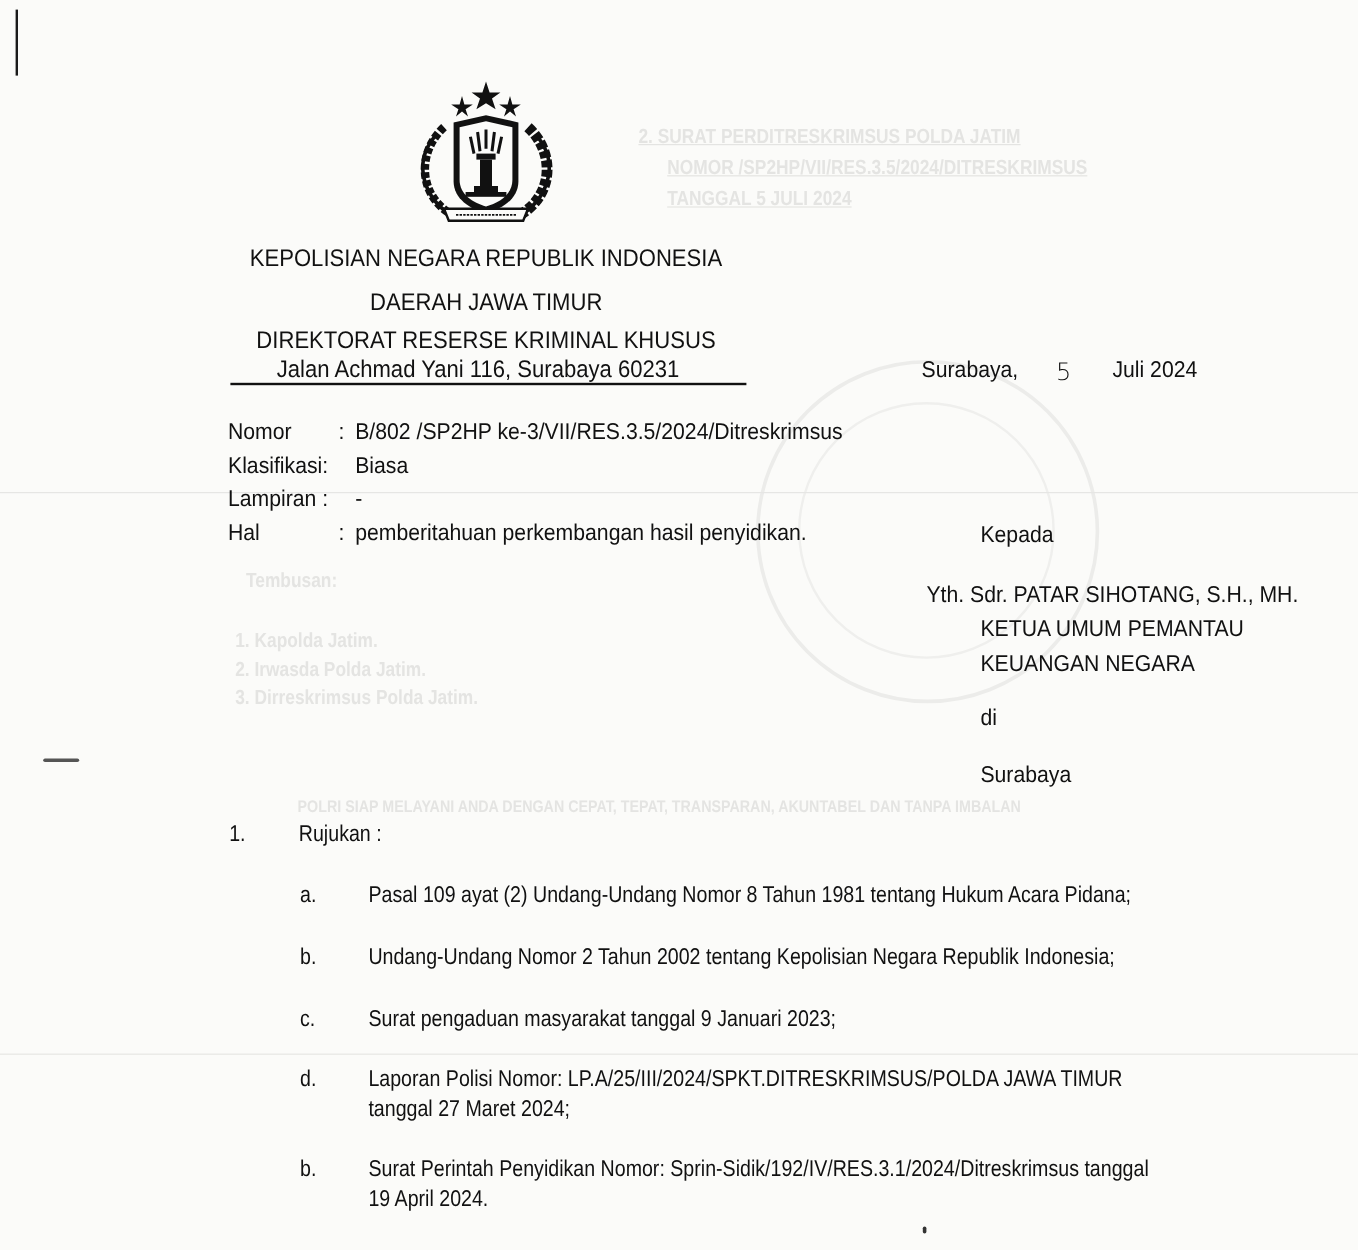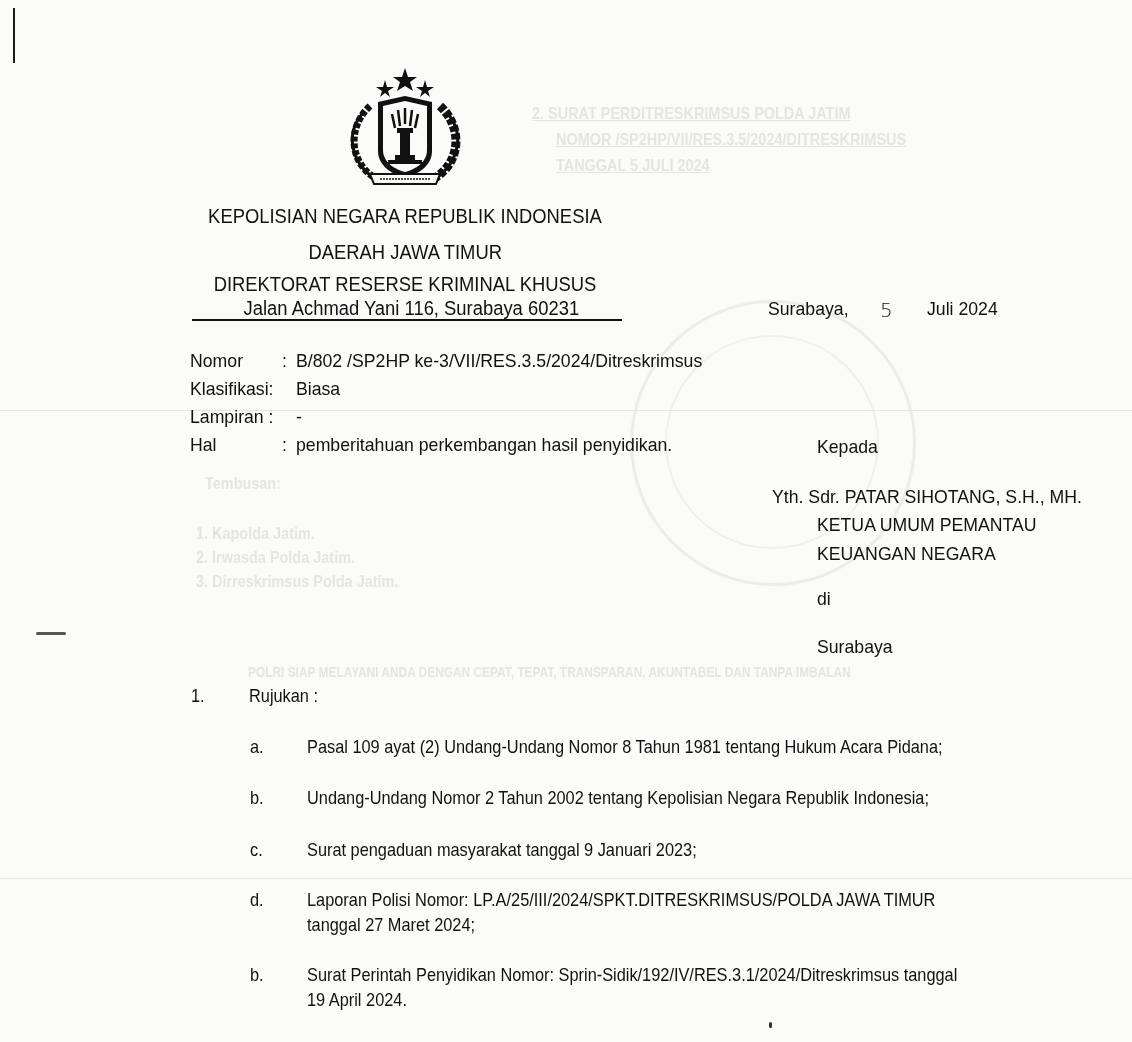--- a/index.html
+++ b/index.html
@@ -94,21 +94,21 @@
   <rect x="55" y="89" width="20" height="5" fill="#111"></rect>
   <rect x="48" y="94" width="34" height="4" fill="#111"></rect>
 
   <path d="M30,108 L100,108 L96,118 L34,118 Z" fill="#fbfbf9" stroke="#111" stroke-width="2"></path>
   <line x1="40" y1="113" x2="90" y2="113" stroke="#111" stroke-width="1.5" stroke-dasharray="2 1"></line>
 </svg>
 
 <div class="header-line" style="top:204px;"><span>KEPOLISIAN NEGARA REPUBLIK INDONESIA</span></div>
 <div class="header-line" style="top:240px;"><span>DAERAH JAWA TIMUR</span></div>
 <div class="header-line" style="top:272px;"><span>DIREKTORAT RESERSE KRIMINAL KHUSUS</span></div>
-<div class="header-line" style="top:296px;left:196px;width:430px;"><span>Jalan Achmad Yani 116, Surabaya 60231</span></div>
+<div class="header-line" style="top:296px;left:183px;width:430px;"><span>Jalan Achmad Yani 116, Surabaya 60231</span></div>
 <div class="addr-underline"></div>
 
 <div class="abs txt" style="left:768px;top:298px;">Surabaya,</div>
 <div class="abs" style="left:880px;top:298px;font-size:20px;font-family:'DejaVu Sans',sans-serif;font-weight:300;">5</div>
 <div class="abs txt" style="left:927px;top:298px;">Juli 2024</div>
 
 <div>
   <div class="abs txt" style="left:190px;top:350px;">Nomor</div>
   <div class="abs txt" style="left:282px;top:350px;">:</div>
   <div class="abs txt" style="left:296px;top:350px;">B/802 /SP2HP ke-3/VII/RES.3.5/2024/Ditreskrimsus</div>

